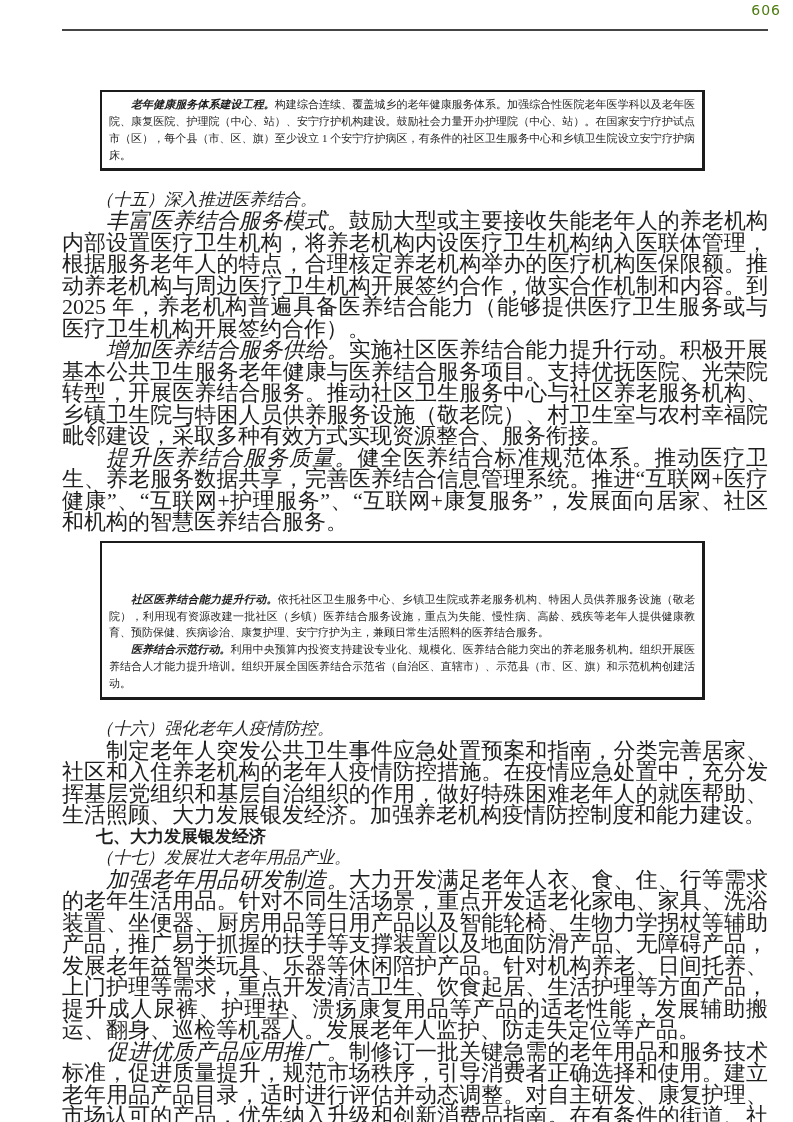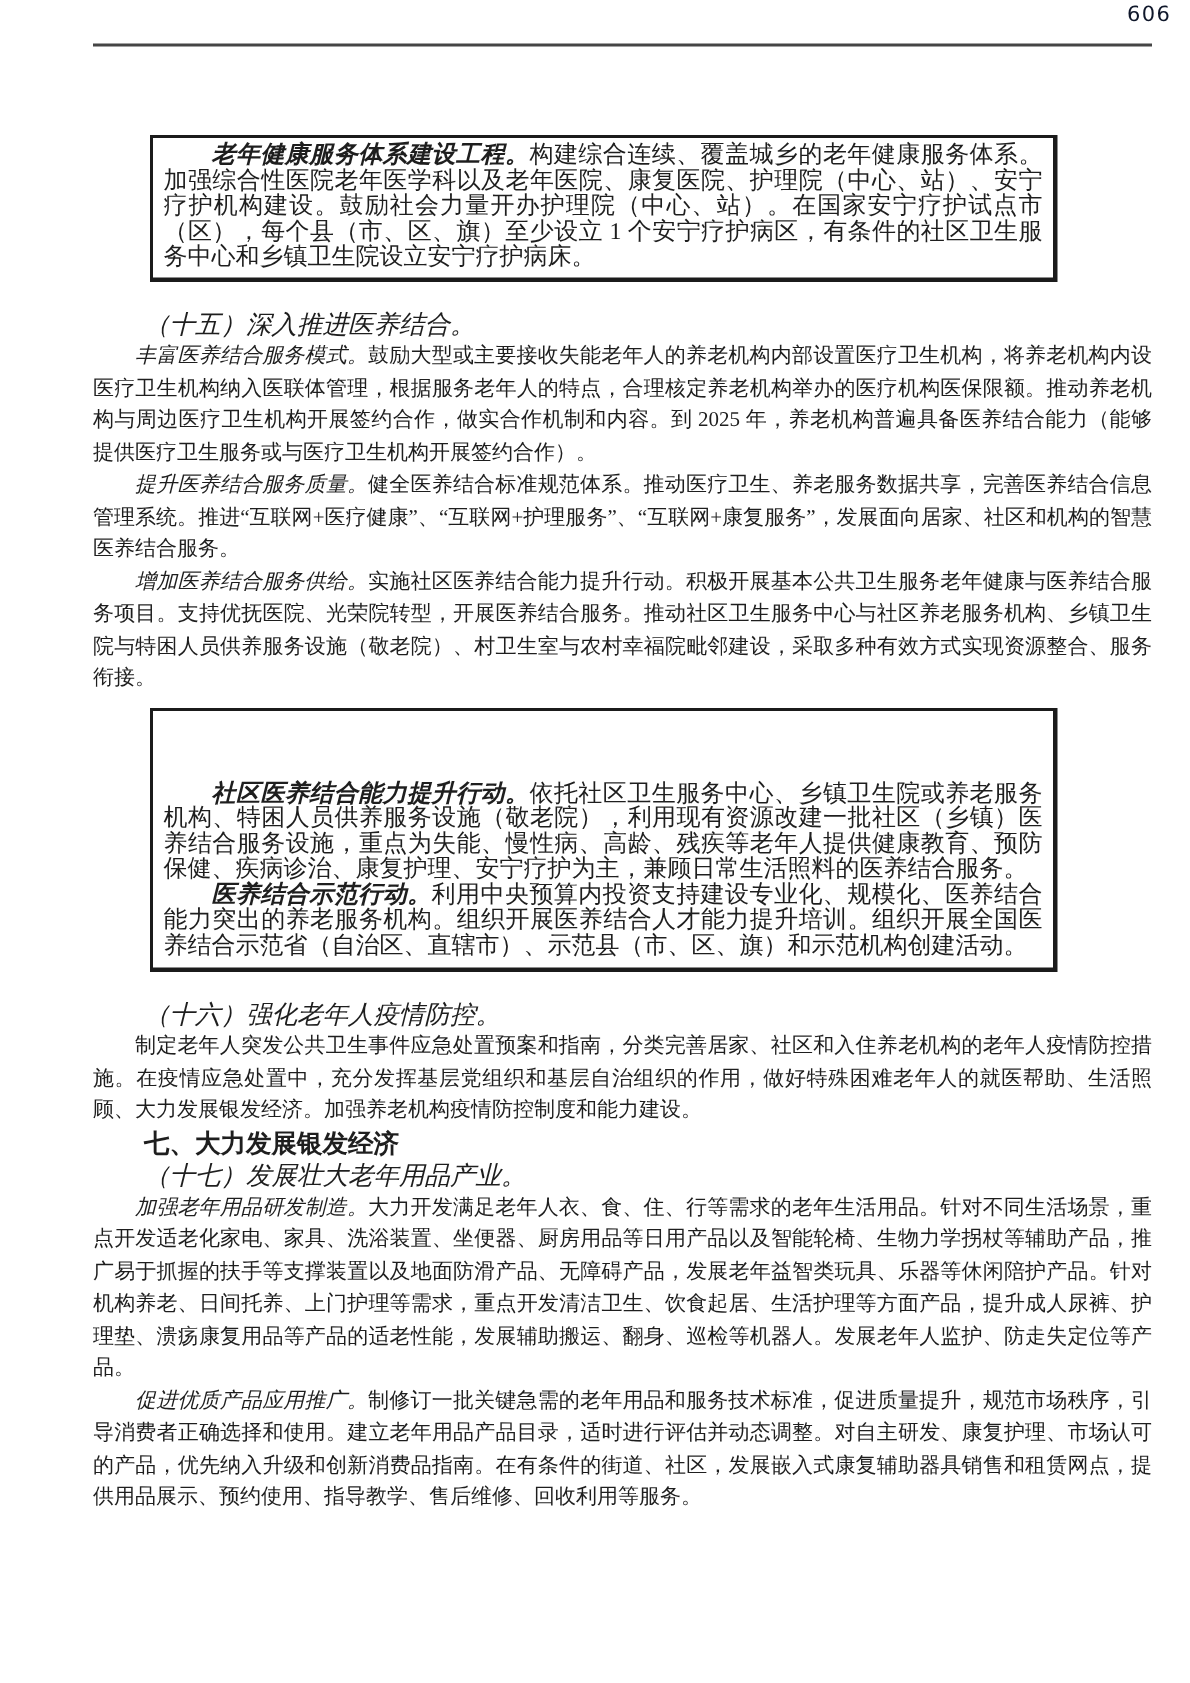--- a/index.html
+++ b/index.html
@@ -12,39 +12,39 @@
     color: #1e1e1e;
     overflow: hidden;
   }
   .page-number {
     position: absolute;
     top: 2px;
     right: 12px;
     font-size: 14px;
     letter-spacing: 1px;
     font-family: "DejaVu Sans", "Liberation Sans", sans-serif;
-    color: #0f172a;
+    color: #4d7c0f;
   }
   .top-rule {
     position: absolute;
     top: 29px;
     left: 62px;
     width: 706px;
     height: 2px;
     background: #454545;
   }
   .content {
     position: absolute;
     top: 90px;
     left: 62px;
     width: 706px;
   }
   p { margin: 0; }
   .body-para {
-    font-size: 14px;
+    font-size: 22px;
     line-height: 21.5px;
     text-align: justify;
     text-indent: 2em;
   }
   .heading {
     font-size: 17px;
     line-height: 21.5px;
     text-indent: 2em;
   }
   .kai { font-style: italic; }
@@ -62,21 +62,21 @@
     border: 2px solid #1b1b1b;
     border-right-width: 3px;
     border-bottom-width: 3px;
     background: #ffffff;
   }
   .box-project {
     padding: 4px 7px;
     margin-bottom: 18px;
   }
   .box-para {
-    font-size: 16px;
+    font-size: 11px;
     line-height: 16.9px;
     text-align: justify;
     text-indent: 2em;
   }
   .box-lead {
     font-weight: bold;
     font-style: italic;
   }
   .box-column {
     margin-top: 8px;
@@ -103,22 +103,22 @@
   <div class="top-rule"></div>
 
   <div class="content">
 
     <div class="callout-box box-project">
       <p class="box-para"><span class="box-lead">老年健康服务体系建设工程。</span><span>构建综合连续、覆盖城乡的老年健康服务体系。加强综合性医院老年医学科以及老年医院、康复医院、护理院（中心、站）、安宁疗护机构建设。鼓励社会力量开办护理院（中心、站）。在国家安宁疗护试点市（区），每个县（市、区、旗）至少设立 1 个安宁疗护病区，有条件的社区卫生服务中心和乡镇卫生院设立安宁疗护病床。</span></p>
     </div>
 
     <p class="heading kai">（十五）深入推进医养结合。</p>
     <p class="body-para"><span class="kai">丰富医养结合服务模式。</span><span>鼓励大型或主要接收失能老年人的养老机构内部设置医疗卫生机构，将养老机构内设医疗卫生机构纳入医联体管理，根据服务老年人的特点，合理核定养老机构举办的医疗机构医保限额。推动养老机构与周边医疗卫生机构开展签约合作，做实合作机制和内容。到 2025 年，养老机构普遍具备医养结合能力（能够提供医疗卫生服务或与医疗卫生机构开展签约合作）。</span></p>
+    <p class="body-para"><span class="kai">增加医养结合服务供给。</span><span>实施社区医养结合能力提升行动。积极开展基本公共卫生服务老年健康与医养结合服务项目。支持优抚医院、光荣院转型，开展医养结合服务。推动社区卫生服务中心与社区养老服务机构、乡镇卫生院与特困人员供养服务设施（敬老院）、村卫生室与农村幸福院毗邻建设，采取多种有效方式实现资源整合、服务衔接。</span></p>
     <p class="body-para"><span class="kai">提升医养结合服务质量。</span><span>健全医养结合标准规范体系。推动医疗卫生、养老服务数据共享，完善医养结合信息管理系统。推进“互联网+医疗健康”、“互联网+护理服务”、“互联网+康复服务”，发展面向居家、社区和机构的智慧医养结合服务。</span></p>
-    <p class="body-para"><span class="kai">增加医养结合服务供给。</span><span>实施社区医养结合能力提升行动。积极开展基本公共卫生服务老年健康与医养结合服务项目。支持优抚医院、光荣院转型，开展医养结合服务。推动社区卫生服务中心与社区养老服务机构、乡镇卫生院与特困人员供养服务设施（敬老院）、村卫生室与农村幸福院毗邻建设，采取多种有效方式实现资源整合、服务衔接。</span></p>
 
     <div class="callout-box box-column">
       <div class="box-body">
         <p class="box-para"><span class="box-lead">社区医养结合能力提升行动。</span><span>依托社区卫生服务中心、乡镇卫生院或养老服务机构、特困人员供养服务设施（敬老院），利用现有资源改建一批社区（乡镇）医养结合服务设施，重点为失能、慢性病、高龄、残疾等老年人提供健康教育、预防保健、疾病诊治、康复护理、安宁疗护为主，兼顾日常生活照料的医养结合服务。</span></p>
         <p class="box-para"><span class="box-lead">医养结合示范行动。</span><span>利用中央预算内投资支持建设专业化、规模化、医养结合能力突出的养老服务机构。组织开展医养结合人才能力提升培训。组织开展全国医养结合示范省（自治区、直辖市）、示范县（市、区、旗）和示范机构创建活动。</span></p>
       </div>
     </div>
 
     <p class="heading kai gap-after-box2">（十六）强化老年人疫情防控。</p>
     <p class="body-para"><span>制定老年人突发公共卫生事件应急处置预案和指南，分类完善居家、社区和入住养老机构的老年人疫情防控措施。在疫情应急处置中，充分发挥基层党组织和基层自治组织的作用，做好特殊困难老年人的就医帮助、生活照顾、大力发展银发经济。加强养老机构疫情防控制度和能力建设。</span></p>

